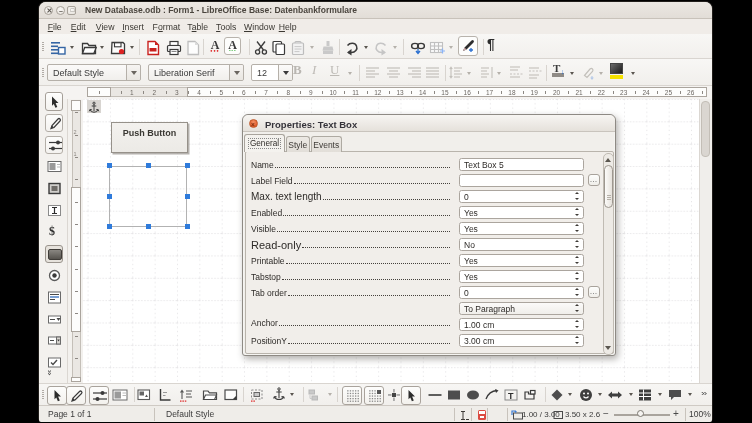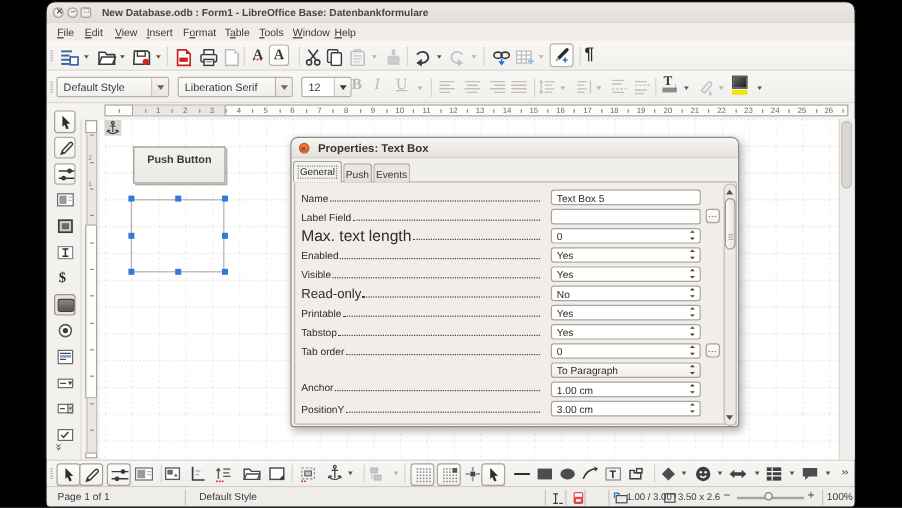--- a/index.html
+++ b/index.html
@@ -470,39 +470,39 @@
         <div style="position:absolute;left:616px;top:0;width:13px;height:284px;background:#f0eeeb;border-left:1px solid #dbd7d2;"></div>
         <div style="position:absolute;left:618px;top:2px;width:9px;height:56px;background:#dad6d1;border:1px solid #c3beb7;border-radius:4px;"></div> 
       </div>
 </div>
 <div id="dlg" style="position:absolute;left:203px;top:112px;width:373.5px;height:242px;background:#f1efeb;border:1px solid #8e8a84;border-radius:6px 6px 3px 3px;box-shadow:2px 3px 7px rgba(80,75,68,.45),0 0 0 1px rgba(255,255,255,.3) inset;">
       <div style="position:absolute;left:0;top:0;width:100%;height:17px;background:linear-gradient(#f7f5f2,#e5e1db);border-radius:6px 6px 0 0;border-bottom:1px solid #c9c4bd;"></div>
       <div style="position:absolute;left:5.5px;top:4px;width:9px;height:9px;border-radius:50%;background:radial-gradient(circle at 50% 30%,#f49064,#e25f2d 65%,#cf5225);border:0.5px solid #c05a2c;text-align:center;font-size:6.5px;line-height:9px;color:#7c2d0e;font-weight:bold;">×</div>
       <div style="position:absolute;left:22px;top:3.5px;font-size:9.5px;font-weight:bold;color:#35333a;">Properties: Text Box</div>
       <div style="position:absolute;left:2px;top:36px;width:369px;height:203px;border:1px solid #b9b4ac;border-radius:2px;background:#f1eeea;"></div>
       <div style="position:absolute;left:1px;top:19px;width:41px;height:18px;background:#f4f2ee;border:1px solid #a9a49d;border-bottom:none;border-radius:3px 3px 0 0;font-size:8.5px;color:#2e2b28;text-align:center;line-height:17px;white-space:nowrap;font-size:8.2px;"><span style="outline:1px dotted #888;padding:0 1px;">General</span></div>
-      <div style="position:absolute;left:43px;top:21px;width:23.5px;height:16px;background:linear-gradient(#ece9e4,#e2ded8);border:1px solid #aeaaa2;border-bottom:none;border-radius:3px 3px 0 0;font-size:8.5px;color:#3e3b37;text-align:center;line-height:16px;">Push</div>
+      <div style="position:absolute;left:43px;top:21px;width:23.5px;height:16px;background:linear-gradient(#ece9e4,#e2ded8);border:1px solid #aeaaa2;border-bottom:none;border-radius:3px 3px 0 0;font-size:8.5px;color:#3e3b37;text-align:center;line-height:16px;">Style</div>
       <div style="position:absolute;left:67.5px;top:21px;width:31.5px;height:16px;background:linear-gradient(#ece9e4,#e2ded8);border:1px solid #aeaaa2;border-bottom:none;border-radius:3px 3px 0 0;font-size:8.5px;color:#3e3b37;text-align:center;line-height:16px;">Events</div>
       <div style="position:absolute;left:8px;top:42.5px;width:200px;height:13px;display:flex;align-items:flex-end;">
         <span style="font-size:8.5px;color:#2e2b28;line-height:12px;white-space:nowrap;">Name</span>
         <span style="flex:1;border-bottom:1px dotted #45413c;margin:0 1px 2.5px 1px;"></span>
       </div>
       <div style="position:absolute;left:216px;top:42.5px;width:125px;height:13px;background:#fff;border:1px solid #aba59e;border-radius:2.5px;">
         <span style="position:absolute;left:4px;top:1px;font-size:8.5px;color:#2e2b28;">Text Box 5</span>
       </div>
       <div style="position:absolute;left:8px;top:58.5px;width:200px;height:13px;display:flex;align-items:flex-end;">
         <span style="font-size:8.5px;color:#2e2b28;line-height:12px;white-space:nowrap;">Label Field</span>
         <span style="flex:1;border-bottom:1px dotted #45413c;margin:0 1px 2.5px 1px;"></span>
       </div>
       <div style="position:absolute;left:216px;top:58.5px;width:125px;height:13px;background:#fff;border:1px solid #aba59e;border-radius:2.5px;">
         <span style="position:absolute;left:4px;top:1px;font-size:8.5px;color:#2e2b28;"></span>
       </div>
       <div style="position:absolute;left:344.5px;top:59.0px;width:12.5px;height:12px;background:linear-gradient(#fdfdfc,#f0eeea);border:1px solid #a8a29b;border-radius:3px;text-align:center;font-size:7px;line-height:9px;color:#333;letter-spacing:.5px;">...</div>
       <div style="position:absolute;left:8px;top:74.5px;width:200px;height:13px;display:flex;align-items:flex-end;">
-        <span style="font-size:13px;color:#2e2b28;line-height:12px;white-space:nowrap;">Max. text length</span>
+        <span style="font-size:10px;color:#2e2b28;line-height:12px;white-space:nowrap;">Max. text length</span>
         <span style="flex:1;border-bottom:1px dotted #45413c;margin:0 1px 2.5px 1px;"></span>
       </div>
       <div style="position:absolute;left:216px;top:74.5px;width:125px;height:13px;background:#fff;border:1px solid #aba59e;border-radius:2.5px;">
         <span style="position:absolute;left:4px;top:1px;font-size:8.5px;color:#2e2b28;">0</span>
         <span style="position:absolute;right:4px;top:1.8px;width:0;height:0;border-left:2.5px solid transparent;border-right:2.5px solid transparent;border-bottom:2.8px solid #3e3b37;"></span>
         <span style="position:absolute;right:4px;bottom:1.8px;width:0;height:0;border-left:2.5px solid transparent;border-right:2.5px solid transparent;border-top:2.8px solid #3e3b37;"></span>
       </div>
       <div style="position:absolute;left:8px;top:90.5px;width:200px;height:13px;display:flex;align-items:flex-end;">
         <span style="font-size:8.5px;color:#2e2b28;line-height:12px;white-space:nowrap;">Enabled</span>
         <span style="flex:1;border-bottom:1px dotted #45413c;margin:0 1px 2.5px 1px;"></span>

